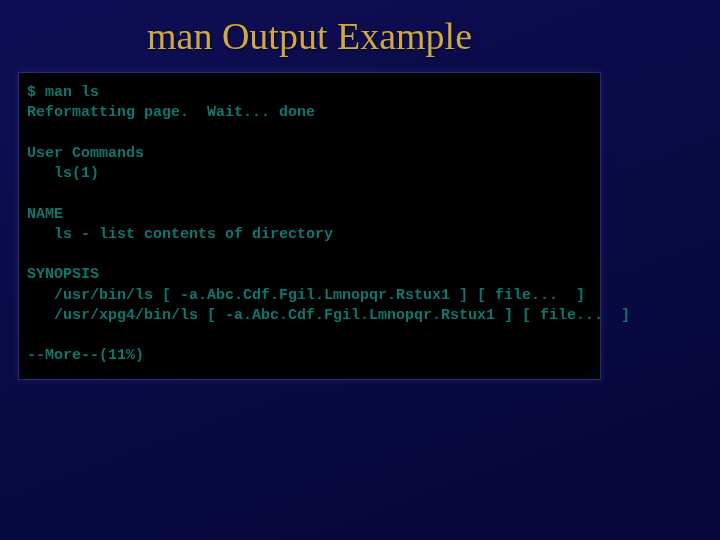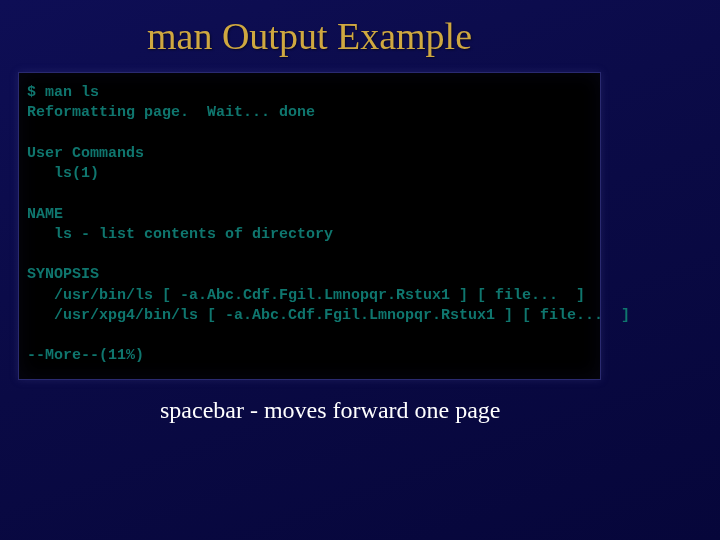--- a/index.html
+++ b/index.html
@@ -73,16 +73,15 @@
 <span>NAME</span>
 <span>   ls - list contents of directory</span>
 <span></span>
 <span>SYNOPSIS</span>
 <span>   /usr/bin/ls [ -a.Abc.Cdf.Fgil.Lmnopqr.Rstux1 ] [ file...  ]</span>
 <span>   /usr/xpg4/bin/ls [ -a.Abc.Cdf.Fgil.Lmnopqr.Rstux1 ] [ file...  ]</span>
 <span></span>
 <span>--More--(11%)</span></div>
 
   <div class="hints">
-    <div class="row">spacebar - moves forward one page</div>
   </div>
 
 </div>
 
 </body></html>

